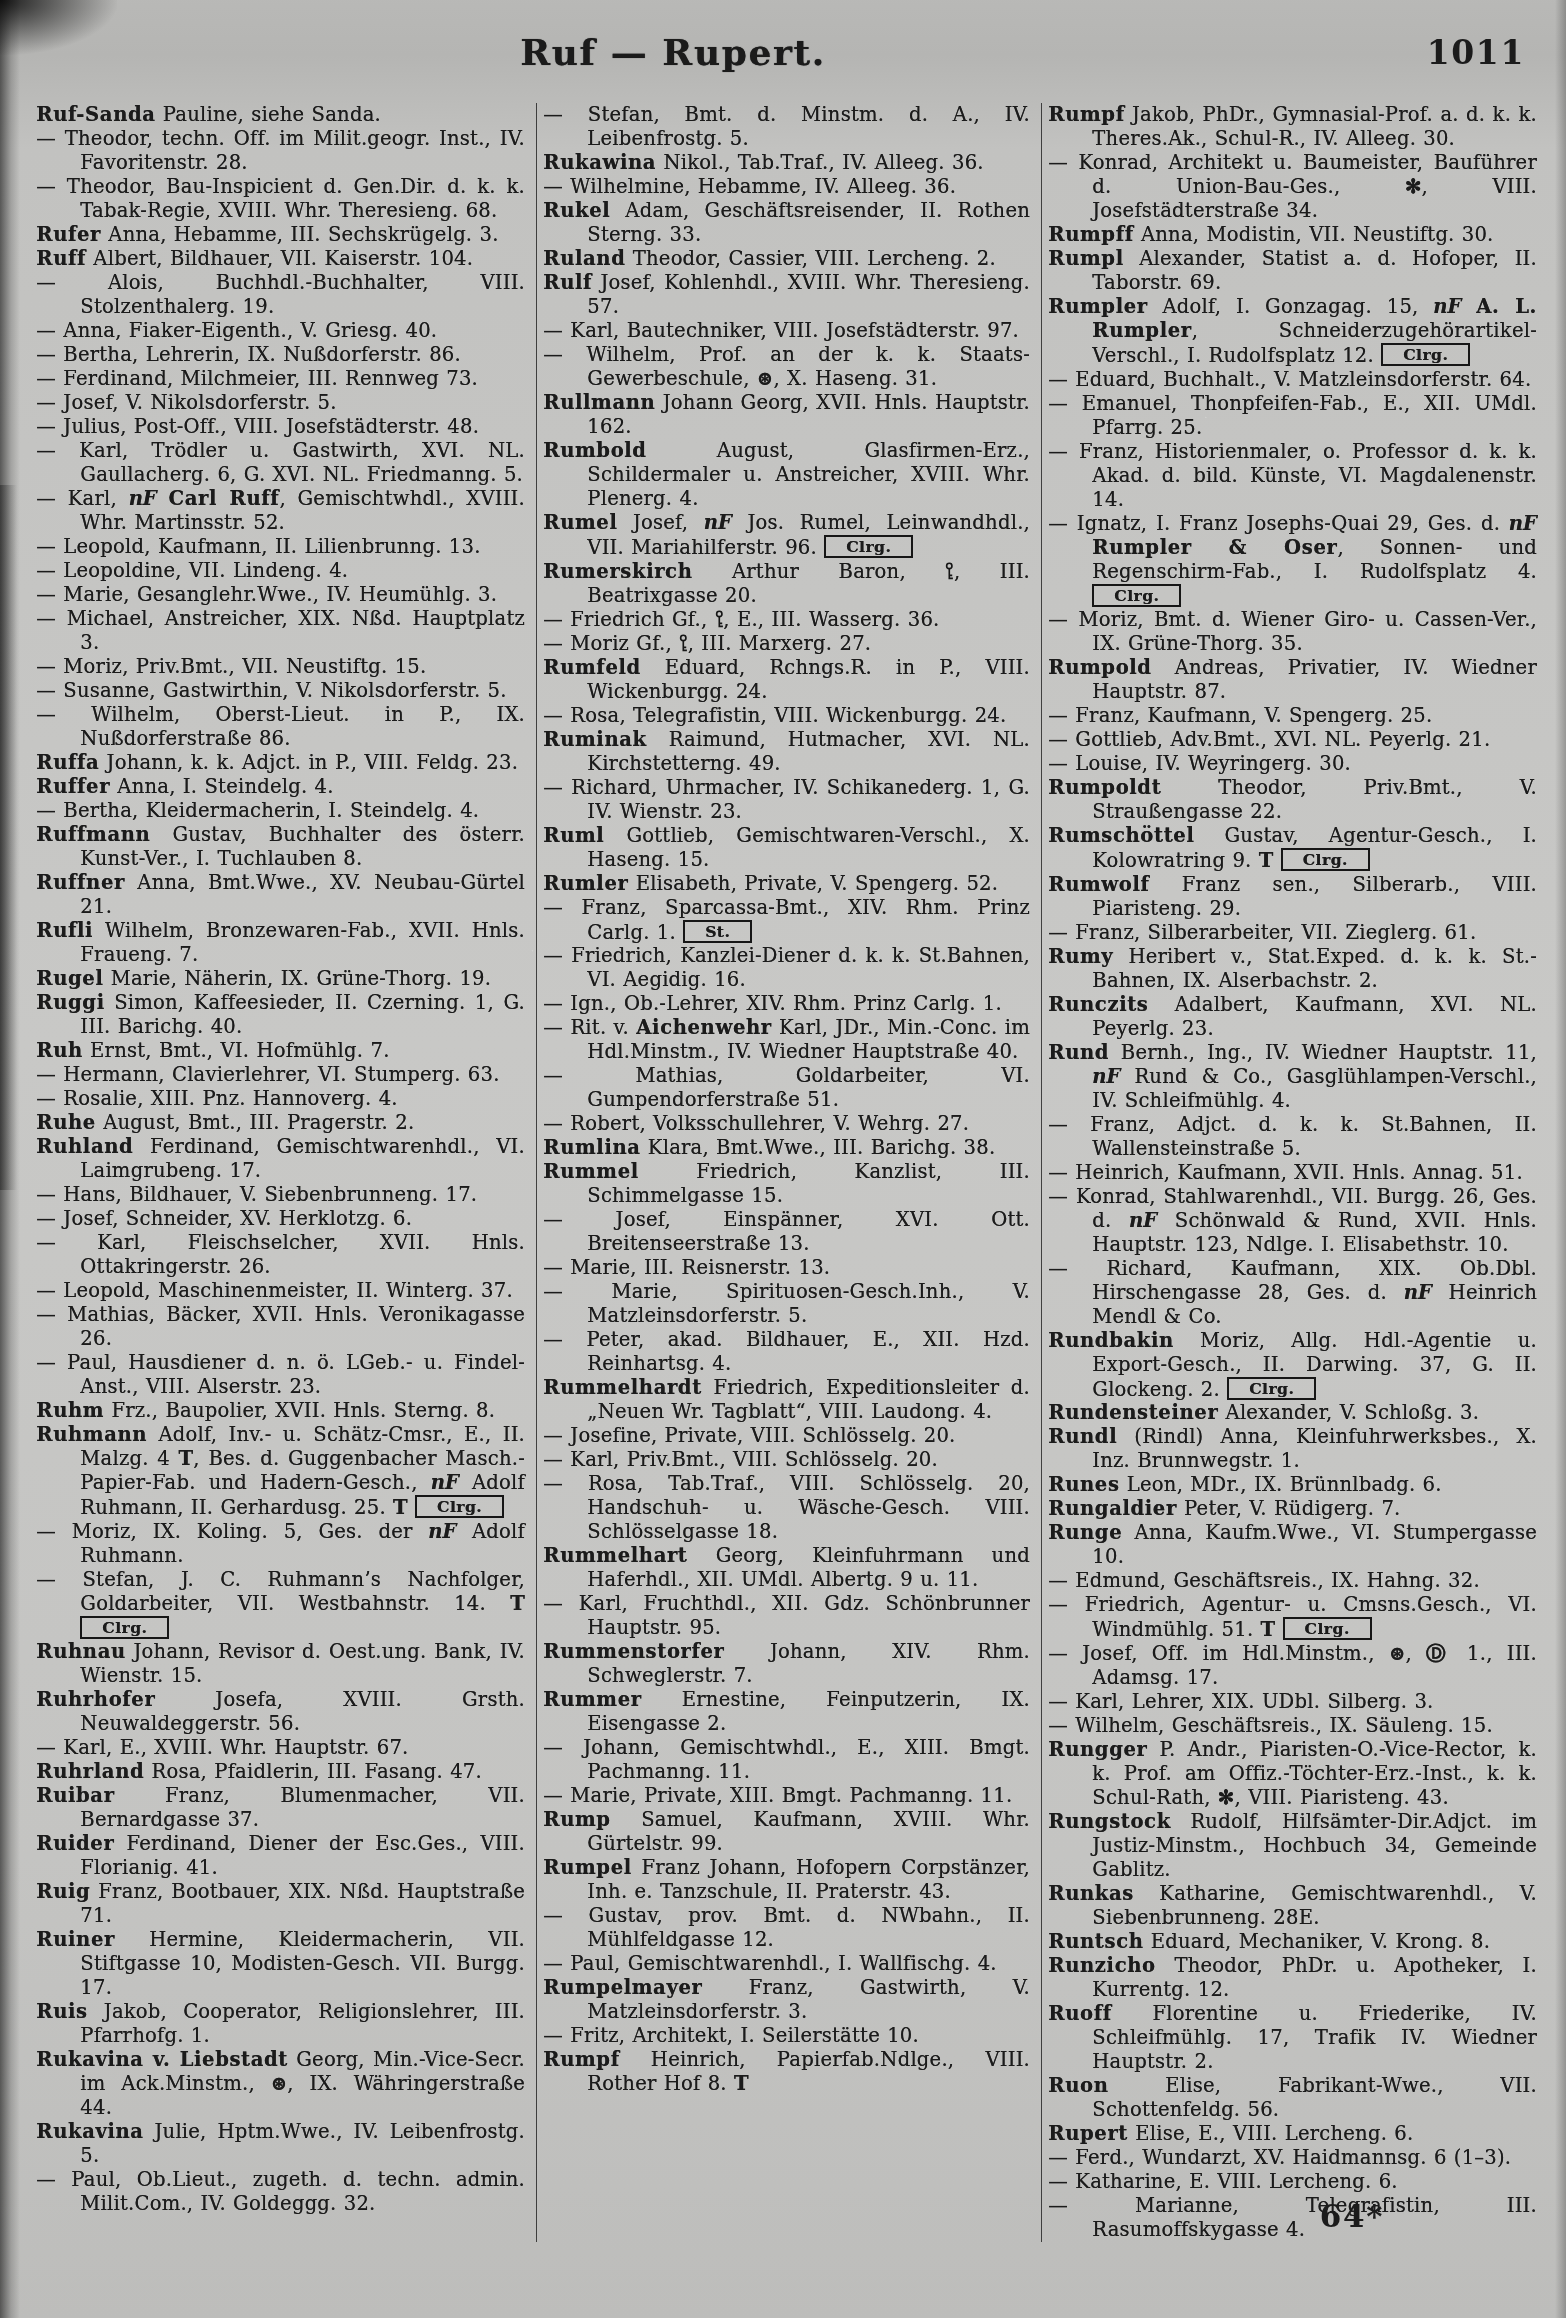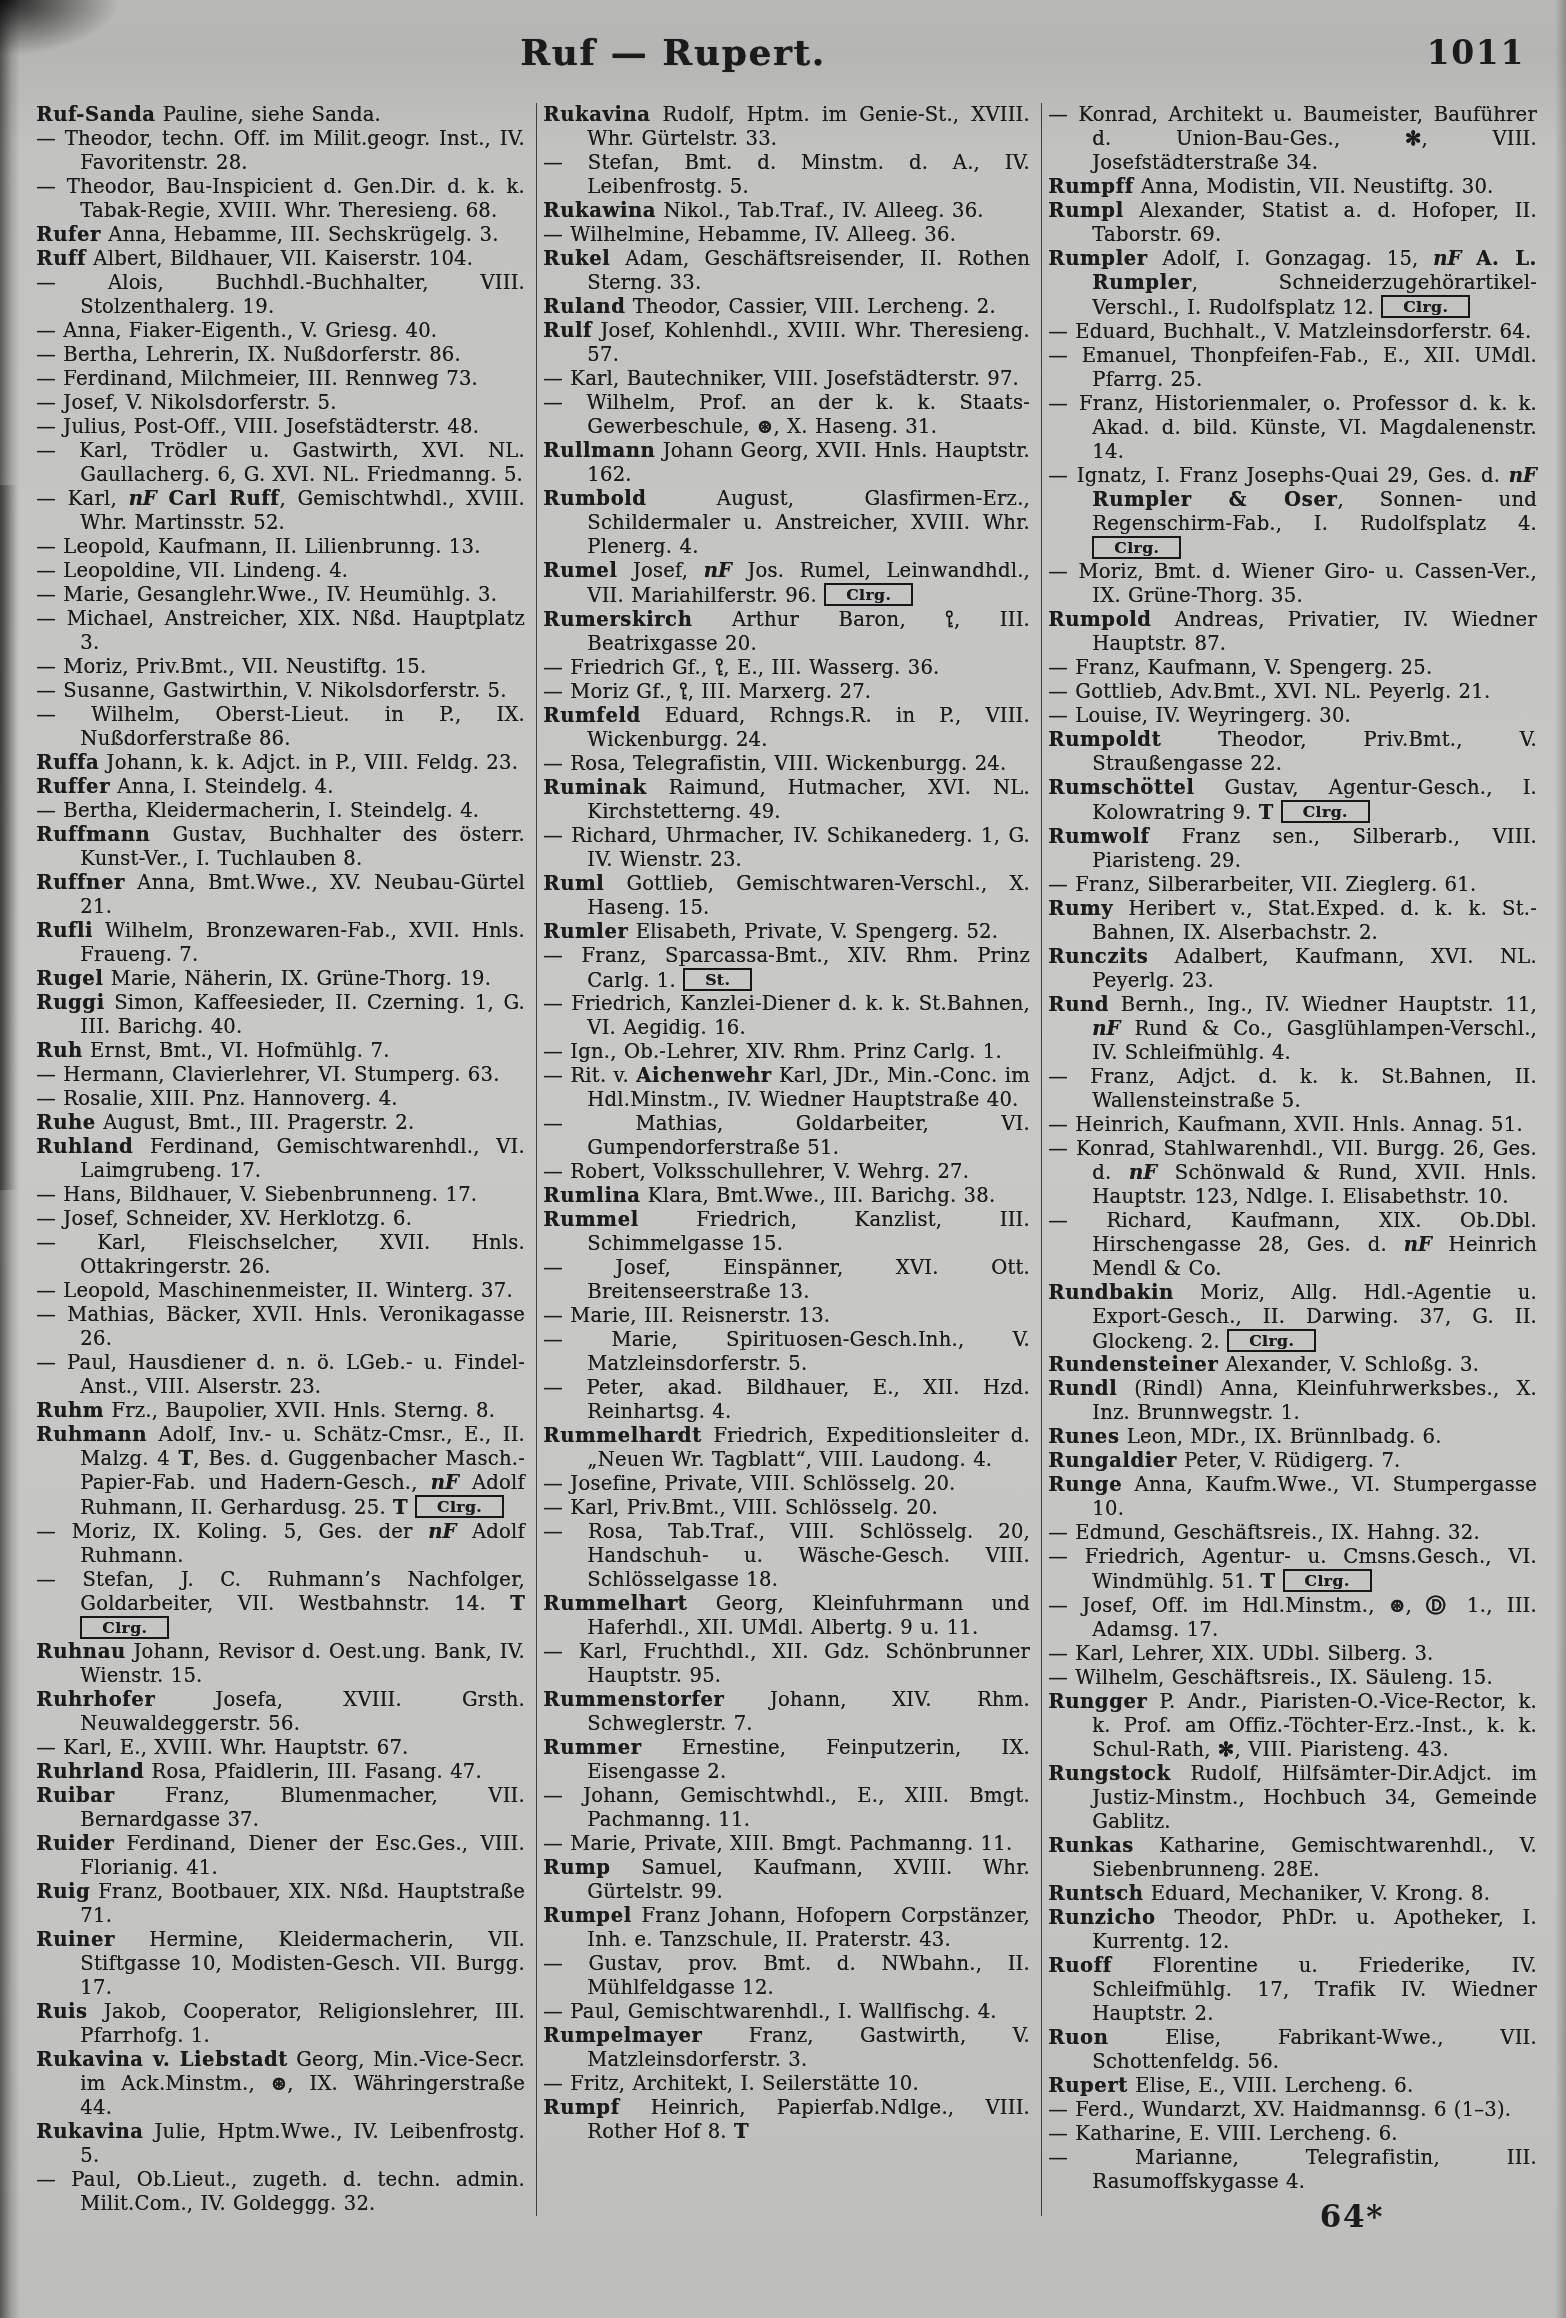--- a/index.html
+++ b/index.html
@@ -106,21 +106,20 @@
         <p class="entry head"><span class="rb">Ruibar</span><span class="rp"> Franz, Blumenmacher, VII. Bernardgasse 37.</span></p>
         <p class="entry head"><span class="rb">Ruider</span><span class="rp"> Ferdinand, Diener der Esc.Ges., VIII. Florianig. 41.</span></p>
         <p class="entry head"><span class="rb">Ruig</span><span class="rp"> Franz, Bootbauer, XIX. Nßd. Hauptstraße 71.</span></p>
         <p class="entry head"><span class="rb">Ruiner</span><span class="rp"> Hermine, Kleidermacherin, VII. Stiftgasse 10, Modisten-Gesch. VII. Burgg. 17.</span></p>
         <p class="entry head"><span class="rb">Ruis</span><span class="rp"> Jakob, Cooperator, Religionslehrer, III. Pfarrhofg. 1.</span></p>
         <p class="entry head"><span class="rb">Rukavina v. Liebstadt</span><span class="rp"> Georg, Min.-Vice-Secr. im Ack.Minstm., </span><span class="rs">⊛</span><span class="rp">, IX. Währingerstraße 44.</span></p>
         <p class="entry head"><span class="rb">Rukavina</span><span class="rp"> Julie, Hptm.Wwe., IV. Leibenfrostg. 5.</span></p>
         <p class="entry dash">— <span class="rp">Paul, Ob.Lieut., zugeth. d. techn. admin. Milit.Com., IV. Goldeggg. 32.</span></p>
       </div>
     <div class="col mid">
-        <p class="entry head"><span class="rb">Rukavina</span><span class="rp"> Rudolf, Hptm. im Genie-St., XVIII. Whr. Gürtelstr. 33.</span></p>
         <p class="entry dash">— <span class="rp">Stefan, Bmt. d. Minstm. d. A., IV. Leibenfrostg. 5.</span></p>
         <p class="entry head"><span class="rb">Rukawina</span><span class="rp"> Nikol., Tab.Traf., IV. Alleeg. 36.</span></p>
         <p class="entry dash">— <span class="rp">Wilhelmine, Hebamme, IV. Alleeg. 36.</span></p>
         <p class="entry head"><span class="rb">Rukel</span><span class="rp"> Adam, Geschäftsreisender, II. Rothen Sterng. 33.</span></p>
         <p class="entry head"><span class="rb">Ruland</span><span class="rp"> Theodor, Cassier, VIII. Lercheng. 2.</span></p>
         <p class="entry head"><span class="rb">Rulf</span><span class="rp"> Josef, Kohlenhdl., XVIII. Whr. Theresieng. 57.</span></p>
         <p class="entry dash">— <span class="rp">Karl, Bautechniker, VIII. Josefstädterstr. 97.</span></p>
         <p class="entry dash">— <span class="rp">Wilhelm, Prof. an der k. k. Staats-Gewerbeschule, </span><span class="rs">⊛</span><span class="rp">, X. Haseng. 31.</span></p>
         <p class="entry head"><span class="rb">Rullmann</span><span class="rp"> Johann Georg, XVII. Hnls. Hauptstr. 162.</span></p>
         <p class="entry head"><span class="rb">Rumbold</span><span class="rp"> August, Glasfirmen-Erz., Schildermaler u. Anstreicher, XVIII. Whr. Plenerg. 4.</span></p>
@@ -167,20 +166,21 @@
         <p class="entry dash">— <span class="rp">Marie, Private, XIII. Bmgt. Pachmanng. 11.</span></p>
         <p class="entry head"><span class="rb">Rump</span><span class="rp"> Samuel, Kaufmann, XVIII. Whr. Gürtelstr. 99.</span></p>
         <p class="entry head"><span class="rb">Rumpel</span><span class="rp"> Franz Johann, Hofopern Corpstänzer, Inh. e. Tanzschule, II. Praterstr. 43.</span></p>
         <p class="entry dash">— <span class="rp">Gustav, prov. Bmt. d. NWbahn., II. Mühlfeldgasse 12.</span></p>
         <p class="entry dash">— <span class="rp">Paul, Gemischtwarenhdl., I. Wallfischg. 4.</span></p>
         <p class="entry head"><span class="rb">Rumpelmayer</span><span class="rp"> Franz, Gastwirth, V. Matzleinsdorferstr. 3.</span></p>
         <p class="entry dash">— <span class="rp">Fritz, Architekt, I. Seilerstätte 10.</span></p>
         <p class="entry head"><span class="rb">Rumpf</span><span class="rp"> Heinrich, Papierfab.Ndlge., VIII. Rother Hof 8. </span><span class="rs">T</span></p>
       </div>
     <div class="col">
+        <p class="entry head"><span class="rb">Rumpf</span><span class="rp"> Jakob, PhDr., Gymnasial-Prof. a. d. k. k. Theres.Ak., Schul-R., IV. Alleeg. 30.</span></p>
         <p class="entry dash">— <span class="rp">Konrad, Architekt u. Baumeister, Bauführer d. Union-Bau-Ges., </span><span class="rs">✻</span><span class="rp">, VIII. Josefstädterstraße 34.</span></p>
         <p class="entry head"><span class="rb">Rumpff</span><span class="rp"> Anna, Modistin, VII. Neustiftg. 30.</span></p>
         <p class="entry head"><span class="rb">Rumpl</span><span class="rp"> Alexander, Statist a. d. Hofoper, II. Taborstr. 69.</span></p>
         <p class="entry head"><span class="rb">Rumpler</span><span class="rp"> Adolf, I. Gonzagag. 15, </span><span class="rf">nF</span><span class="rp"> </span><span class="rb">A. L. Rumpler</span><span class="rp">, Schneiderzugehörartikel-Verschl., I. Rudolfsplatz 12. </span><span class="rbox">Clrg.</span></p>
         <p class="entry dash">— <span class="rp">Eduard, Buchhalt., V. Matzleinsdorferstr. 64.</span></p>
         <p class="entry dash">— <span class="rp">Emanuel, Thonpfeifen-Fab., E., XII. UMdl. Pfarrg. 25.</span></p>
         <p class="entry dash">— <span class="rp">Franz, Historienmaler, o. Professor d. k. k. Akad. d. bild. Künste, VI. Magdalenenstr. 14.</span></p>
         <p class="entry dash">— <span class="rp">Ignatz, I. Franz Josephs-Quai 29, Ges. d. </span><span class="rf">nF</span><span class="rp"> </span><span class="rb">Rumpler &amp; Oser</span><span class="rp">, Sonnen- und Regenschirm-Fab., I. Rudolfsplatz 4. </span><span class="rbox">Clrg.</span></p>
         <p class="entry dash">— <span class="rp">Moriz, Bmt. d. Wiener Giro- u. Cassen-Ver., IX. Grüne-Thorg. 35.</span></p>
         <p class="entry head"><span class="rb">Rumpold</span><span class="rp"> Andreas, Privatier, IV. Wiedner Hauptstr. 87.</span></p>

